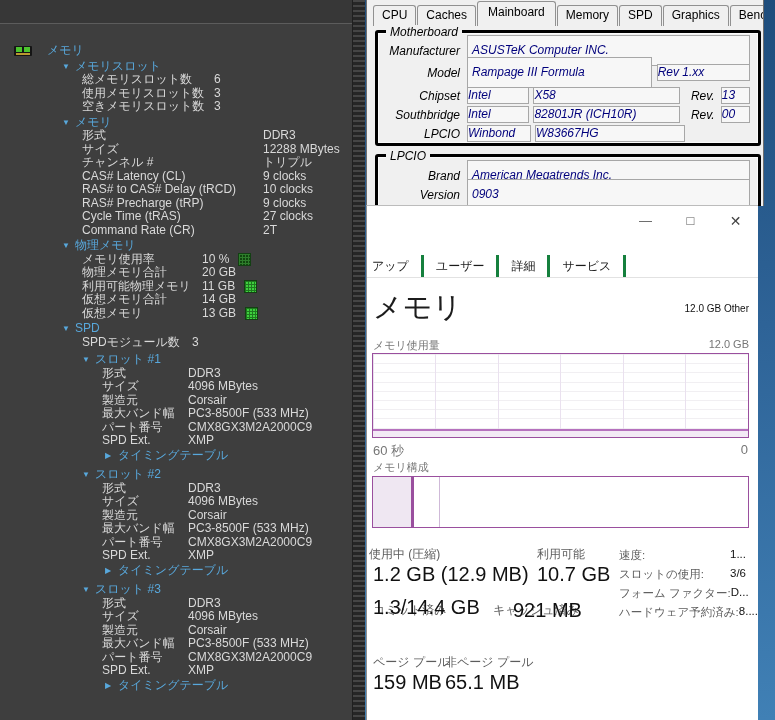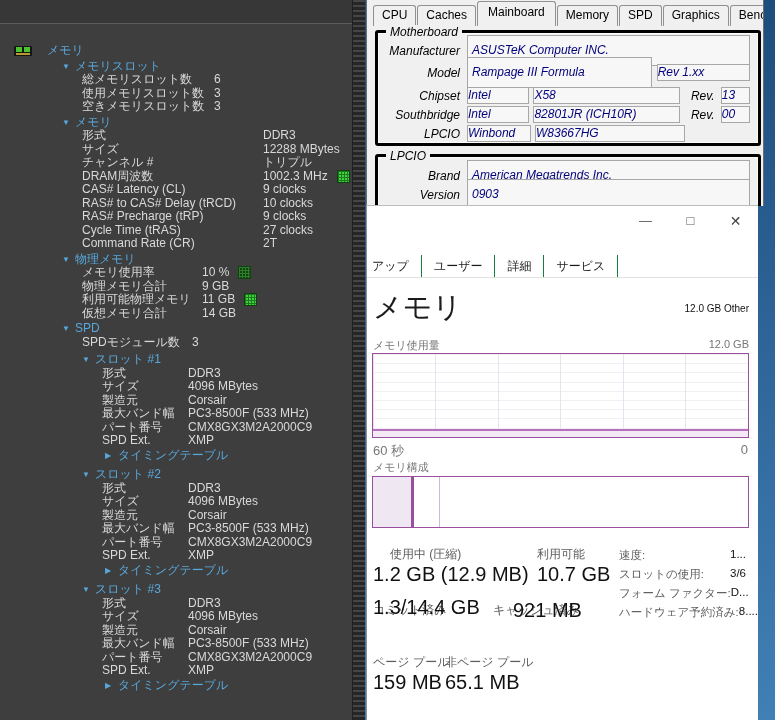--- a/index.html
+++ b/index.html
@@ -50,21 +50,21 @@
   .ctr{padding:0;}
   .grow{flex:1;}
   .revlab{font-size:12px;color:#000;width:36px;text-align:right;padding-right:6px;}
   
   .tm{position:absolute;left:366px;top:205px;width:391px;height:515px;background:#fff;
     border-left:1px solid #8f8f8f;border-top:1px solid #bcbcbc;z-index:5;}
   .tm-titlebar{position:absolute;top:0;left:0;right:0;height:35px;background:#fff;display:flex;justify-content:flex-end;}
   .tm-btn{width:45px;height:30px;line-height:30px;text-align:center;color:#5a5a5a;font-size:13px;}
   .tm-btn.close{font-size:14px;color:#444;}
   .tm-tabs{position:absolute;top:49px;left:0;right:0;height:22px;display:flex;border-bottom:1px solid #e2e2e2;}
-  .tm-tab{font-size:12px;color:#1a1a1a;padding:3px 12px 4px 12px;border-right:1px solid #15803d;white-space:nowrap;}
+  .tm-tab{font-size:12px;color:#1a1a1a;padding:3px 12px 4px 12px;border-right:3px solid #15803d;white-space:nowrap;}
   .tm-tab.first{padding-left:5px;}
   .tm-title{position:absolute;left:6px;top:82px;font-size:29px;color:#1c1c1c;letter-spacing:0;}
   .tm-total{position:absolute;right:9px;top:97px;font-size:10px;color:#111;}
   .sec-lab{position:absolute;font-size:11px;color:#767676;white-space:nowrap;}
   .graph{position:absolute;left:5px;top:147px;width:375px;height:83px;border:1px solid #9a4f9e;background:#fff;
     background-image:repeating-linear-gradient(90deg,#eae1ef 0 1px,transparent 1px 62.5px),
                      repeating-linear-gradient(180deg,#f1eff2 0 1px,transparent 1px 9.2px);}
   .graph-fill{position:absolute;left:0;right:0;bottom:0;height:6px;background:#f3eaf5;border-top:2px solid #b671be;}
   .axis{position:absolute;font-size:13px;color:#767676;}
   .comp{position:absolute;left:5px;top:270px;width:375px;height:50px;border:1px solid #9a4f9e;display:flex;background:#fff;}
@@ -120,25 +120,20 @@
     </div>
     <div class="tr p2">
       <span class="lab lb">サイズ</span>
       <span>12288 MBytes</span>
     </div>
     <div class="tr p2">
       <span class="lab lb">チャンネル #</span>
       <span>トリプル</span>
     </div>
     <div class="tr p2">
-      <span class="lab lb">DRAM周波数</span>
-      <span>1002.3 MHz</span>
-      <span class="led"></span>
-    </div>
-    <div class="tr p2">
       <span class="lab lb">CAS# Latency (CL)</span>
       <span>9 clocks</span>
     </div>
     <div class="tr p2">
       <span class="lab lb">RAS# to CAS# Delay (tRCD)</span>
       <span>10 clocks</span>
     </div>
     <div class="tr p2">
       <span class="lab lb">RAS# Precharge (tRP)</span>
       <span>9 clocks</span>
@@ -156,30 +151,35 @@
       <span class="aw">▼</span>
       <span>物理メモリ</span>
     </div>
     <div class="tr p2">
       <span class="lab lc">メモリ使用率</span>
       <span>10 %</span>
       <span class="led dark"></span>
     </div>
     <div class="tr p2">
       <span class="lab lc">物理メモリ合計</span>
-      <span>9 GB</span>
+      <span>20 GB</span>
     </div>
     <div class="tr p2">
       <span class="lab lc">利用可能物理メモリ</span>
       <span>11 GB</span>
       <span class="led"></span>
     </div>
     <div class="tr p2">
       <span class="lab lc">仮想メモリ合計</span>
       <span>14 GB</span>
+    </div>
+    <div class="tr p2">
+      <span class="lab lc">仮想メモリ</span>
+      <span>13 GB</span>
+      <span class="led"></span>
     </div>
 
     <div class="tr p1 cat mt2">
       <span class="aw">▼</span>
       <span>SPD</span>
     </div>
     <div class="tr p2">
       <span class="lab" style="width:102px">SPDモジュール数</span>
       <span>3</span>
     </div>
@@ -368,21 +368,21 @@
   </div>
   <div class="axis" style="left:6px;top:236px;">60 秒</div>
   <div class="axis" style="right:10px;top:236px;">0</div>
 
   <div class="sec-lab" style="left:6px;top:254px;">メモリ構成</div>
   <div class="comp">
     <div class="seg1"></div>
     <div class="seg2"></div>
   </div>
 
-  <div class="stat-lab" style="left:23px;top:340px;">使用中 (圧縮)</div>
+  <div class="stat-lab" style="left:2px;top:340px;">使用中 (圧縮)</div>
   <div class="stat-val" style="left:6px;top:357px;">1.2 GB (12.9 MB)</div>
   <div class="stat-lab" style="left:170px;top:340px;">利用可能</div>
   <div class="stat-val" style="left:170px;top:357px;">10.7 GB</div>
 
   <div class="detail-row" style="top:342px;">
     <span>速度:</span>
     <span class="dv">1...</span>
   </div>
   <div class="detail-row" style="top:361px;text-align:right;">
     <span>スロットの使用:</span>

